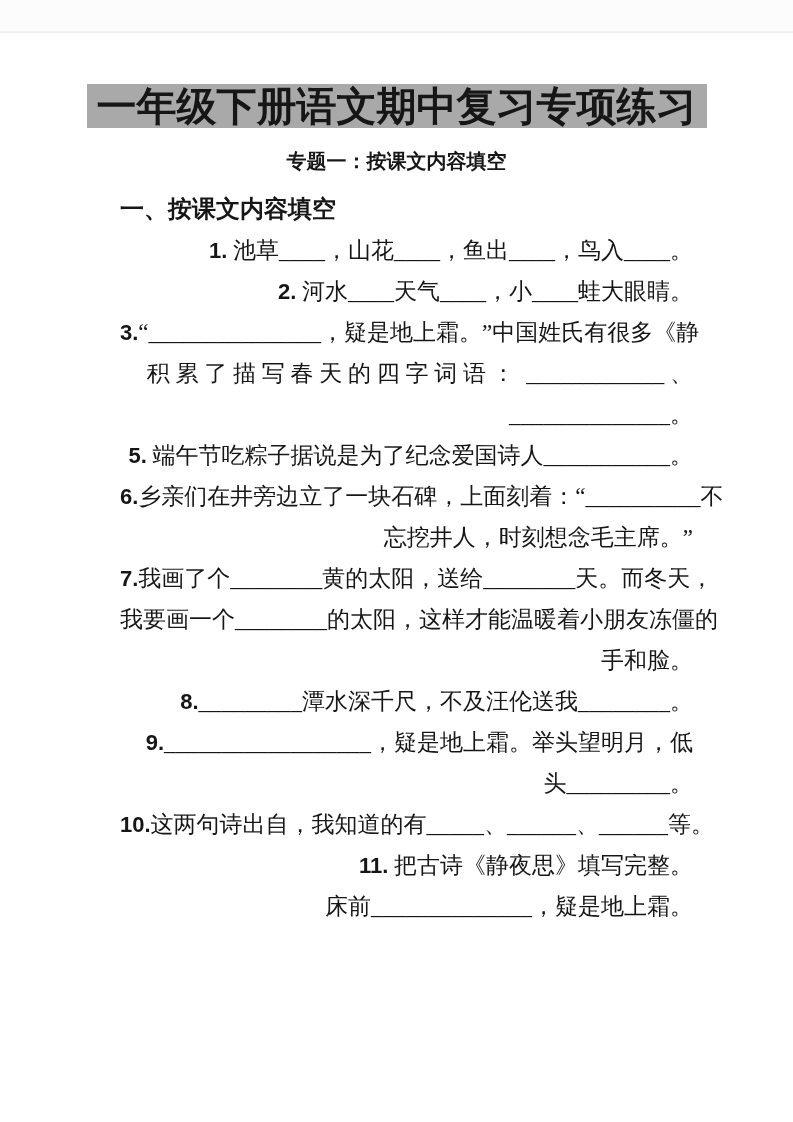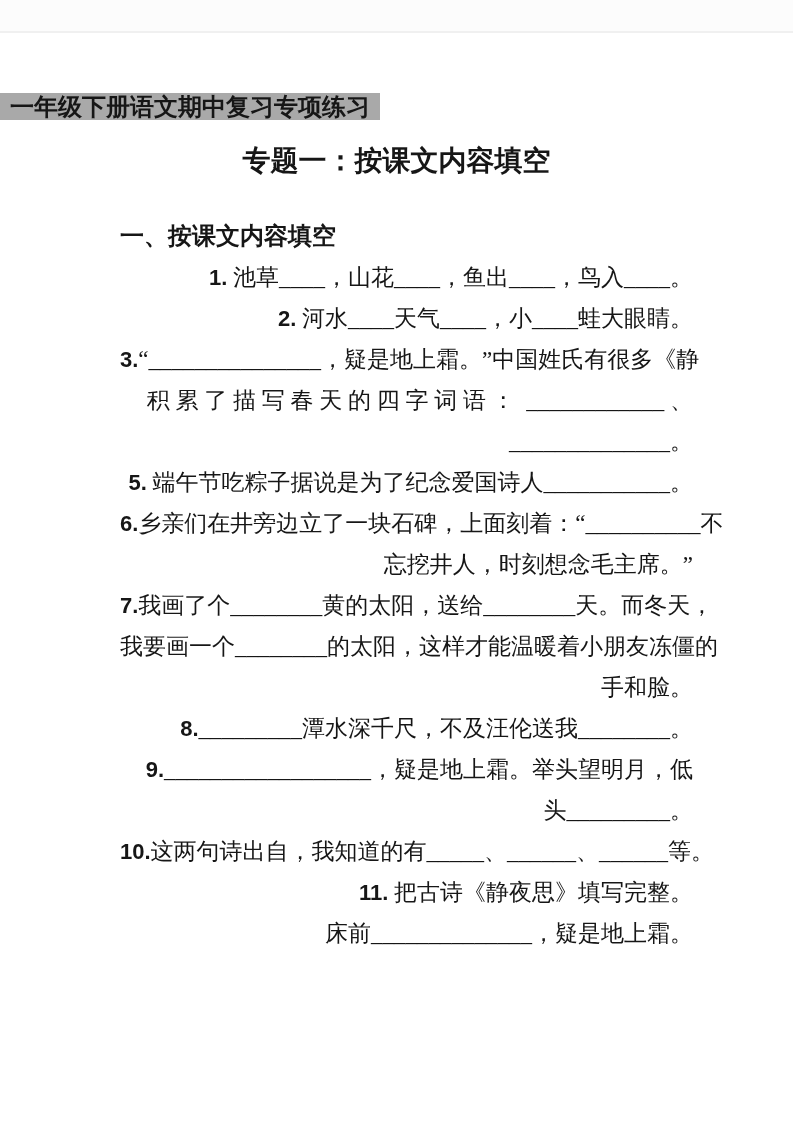--- a/index.html
+++ b/index.html
@@ -13,41 +13,42 @@
     overflow: hidden;
     font-family: "Liberation Serif", "DejaVu Serif", serif;
     color: #161616;
   }
   .top-strip {
     height: 31px;
     background: #fcfcfc;
     border-bottom: 2px solid #f0f0f0;
   }
   .doc-title {
+    text-align: center;
     margin: 53px 0 0 0;
     font-family: "Liberation Sans", "DejaVu Sans", sans-serif;
     font-weight: 700;
-    font-size: 24px;
+    font-size: 40px;
     line-height: 41px;
     letter-spacing: 0px;
   }
   .doc-title .hl {
     background: #a9a9a9;
     padding: 0 10px;
   }
   .doc-subtitle {
     text-align: center;
     margin: 17px 0 0 0;
     font-family: "Liberation Sans", "DejaVu Sans", sans-serif;
     font-weight: 700;
-    font-size: 28px;
+    font-size: 20px;
     line-height: 34px;
   }
   .content {
-    margin-top: 38px;
+    margin-top: 11px;
     padding-left: 120px;
     padding-right: 100px;
   }
   .section-heading {
     font-weight: 700;
     font-size: 24px;
     line-height: 41px;
     white-space: pre;
   }
   .qline {

